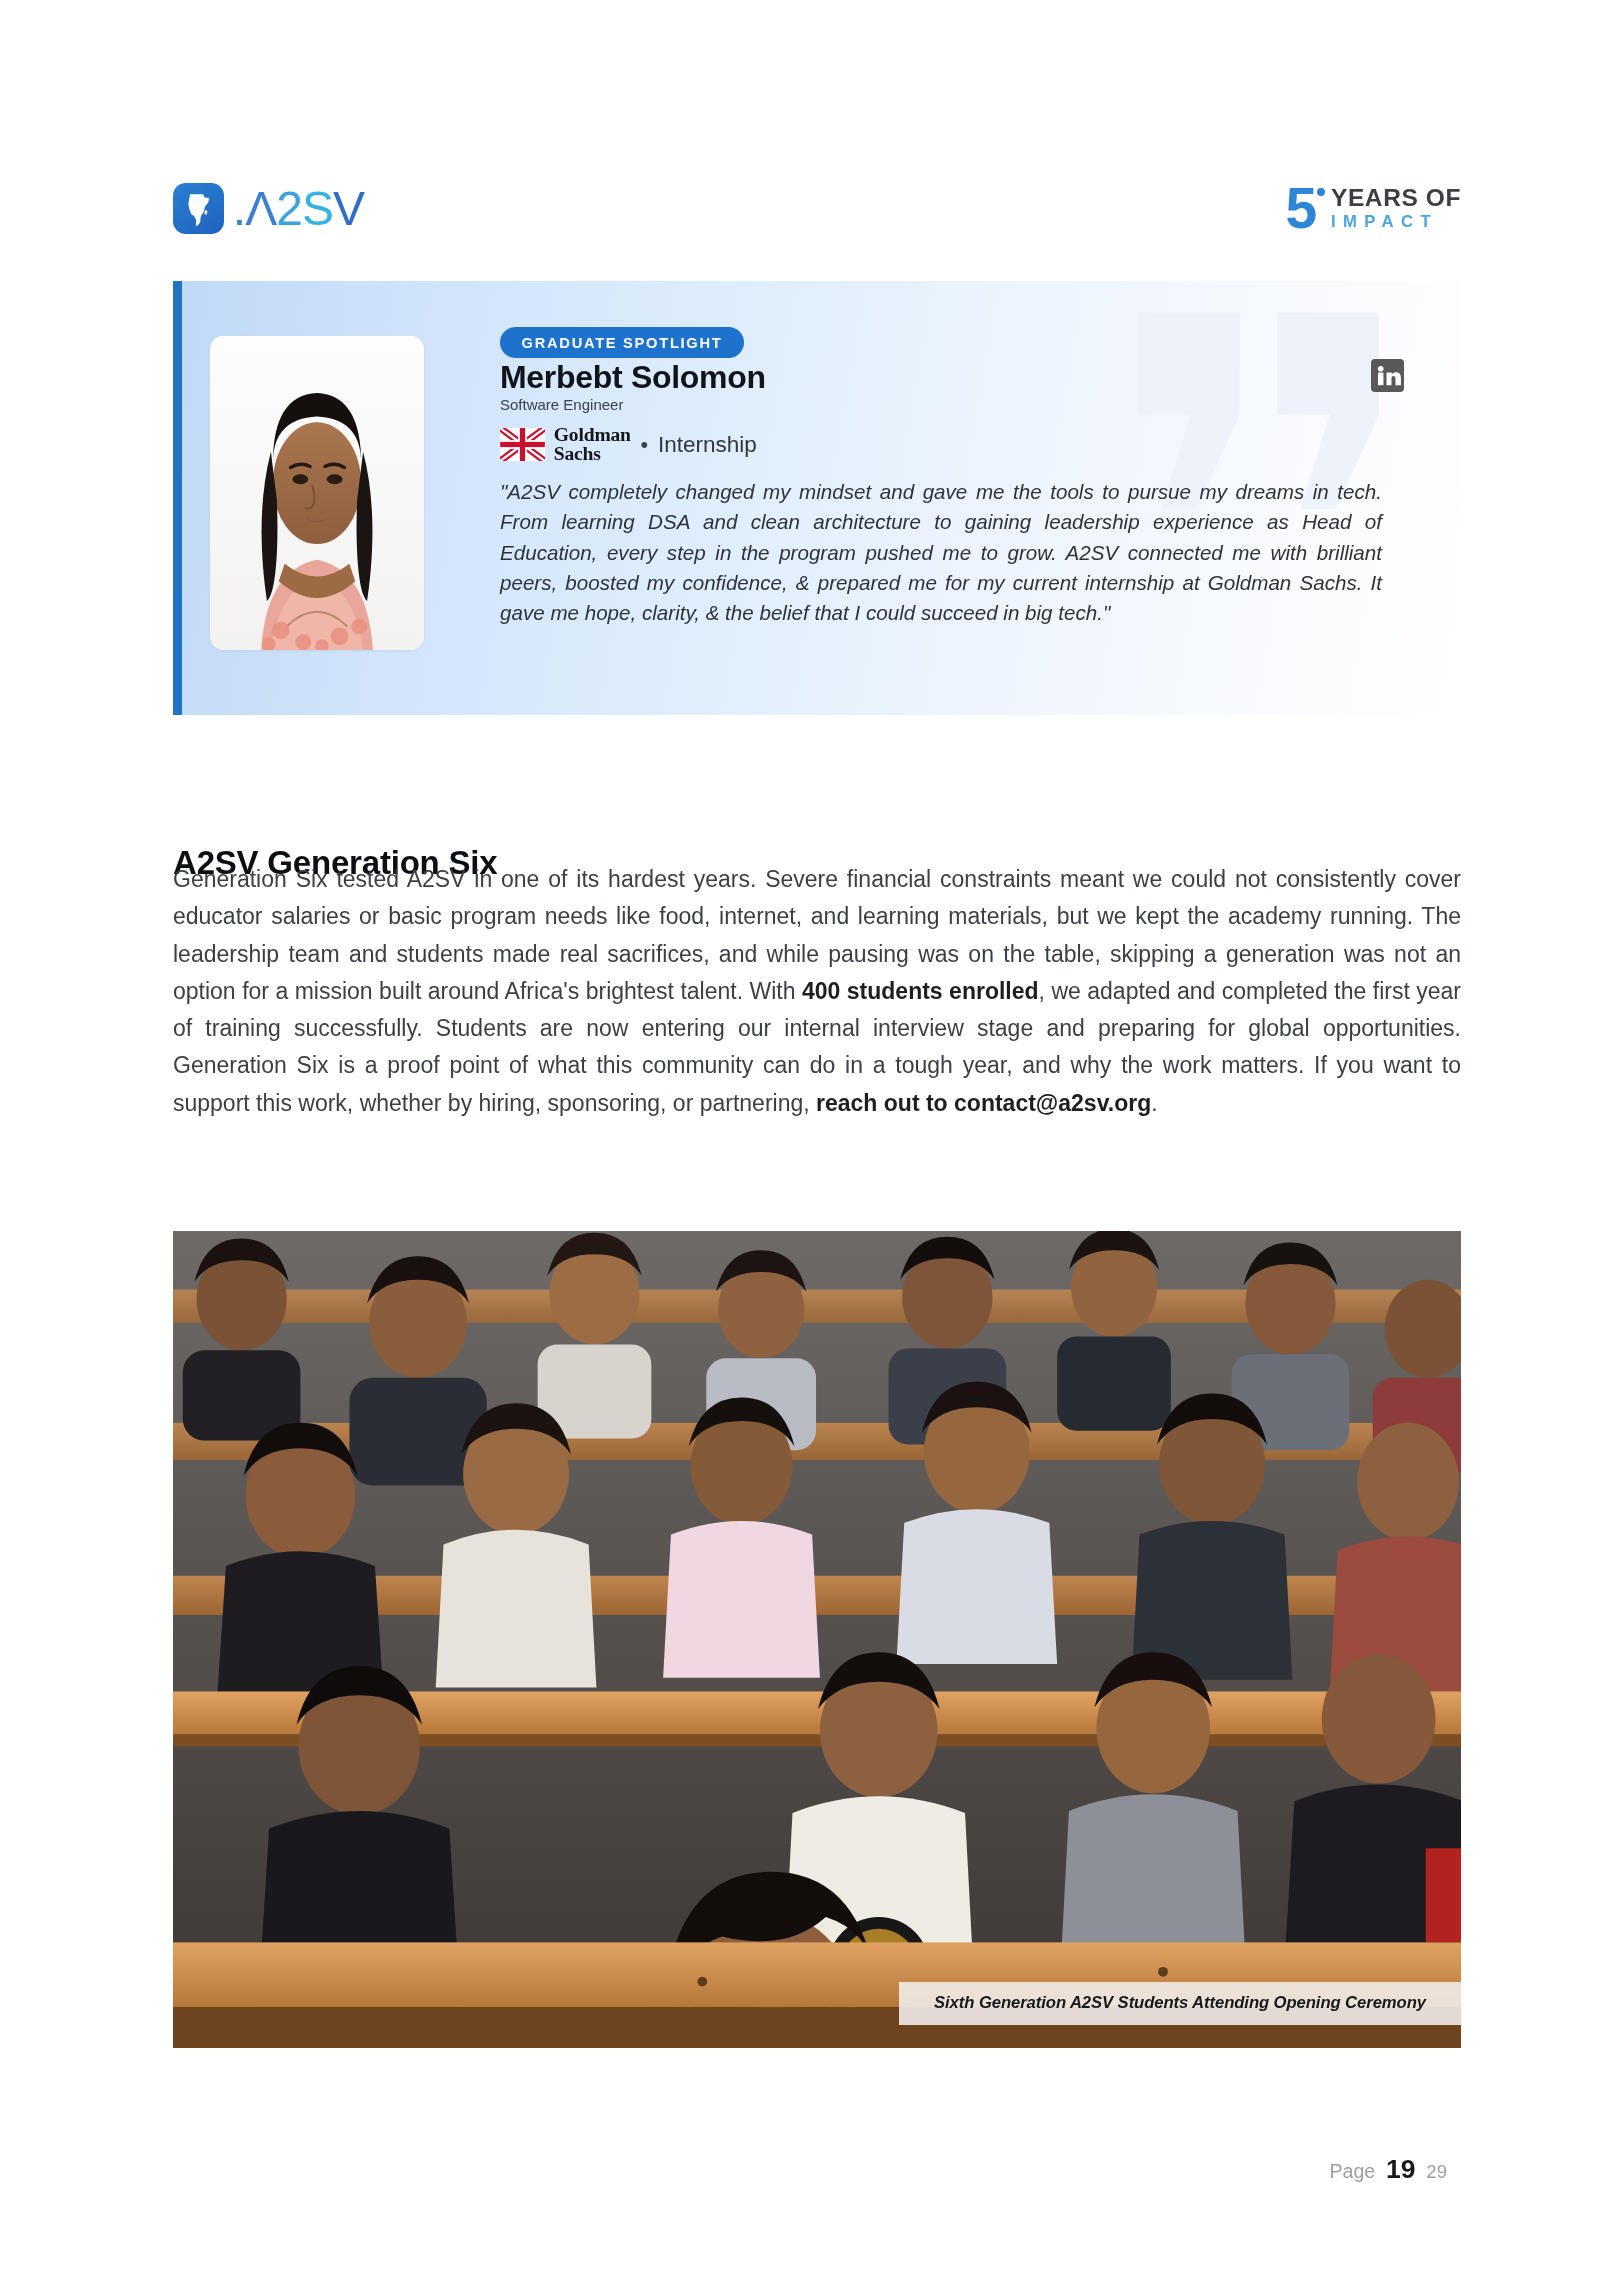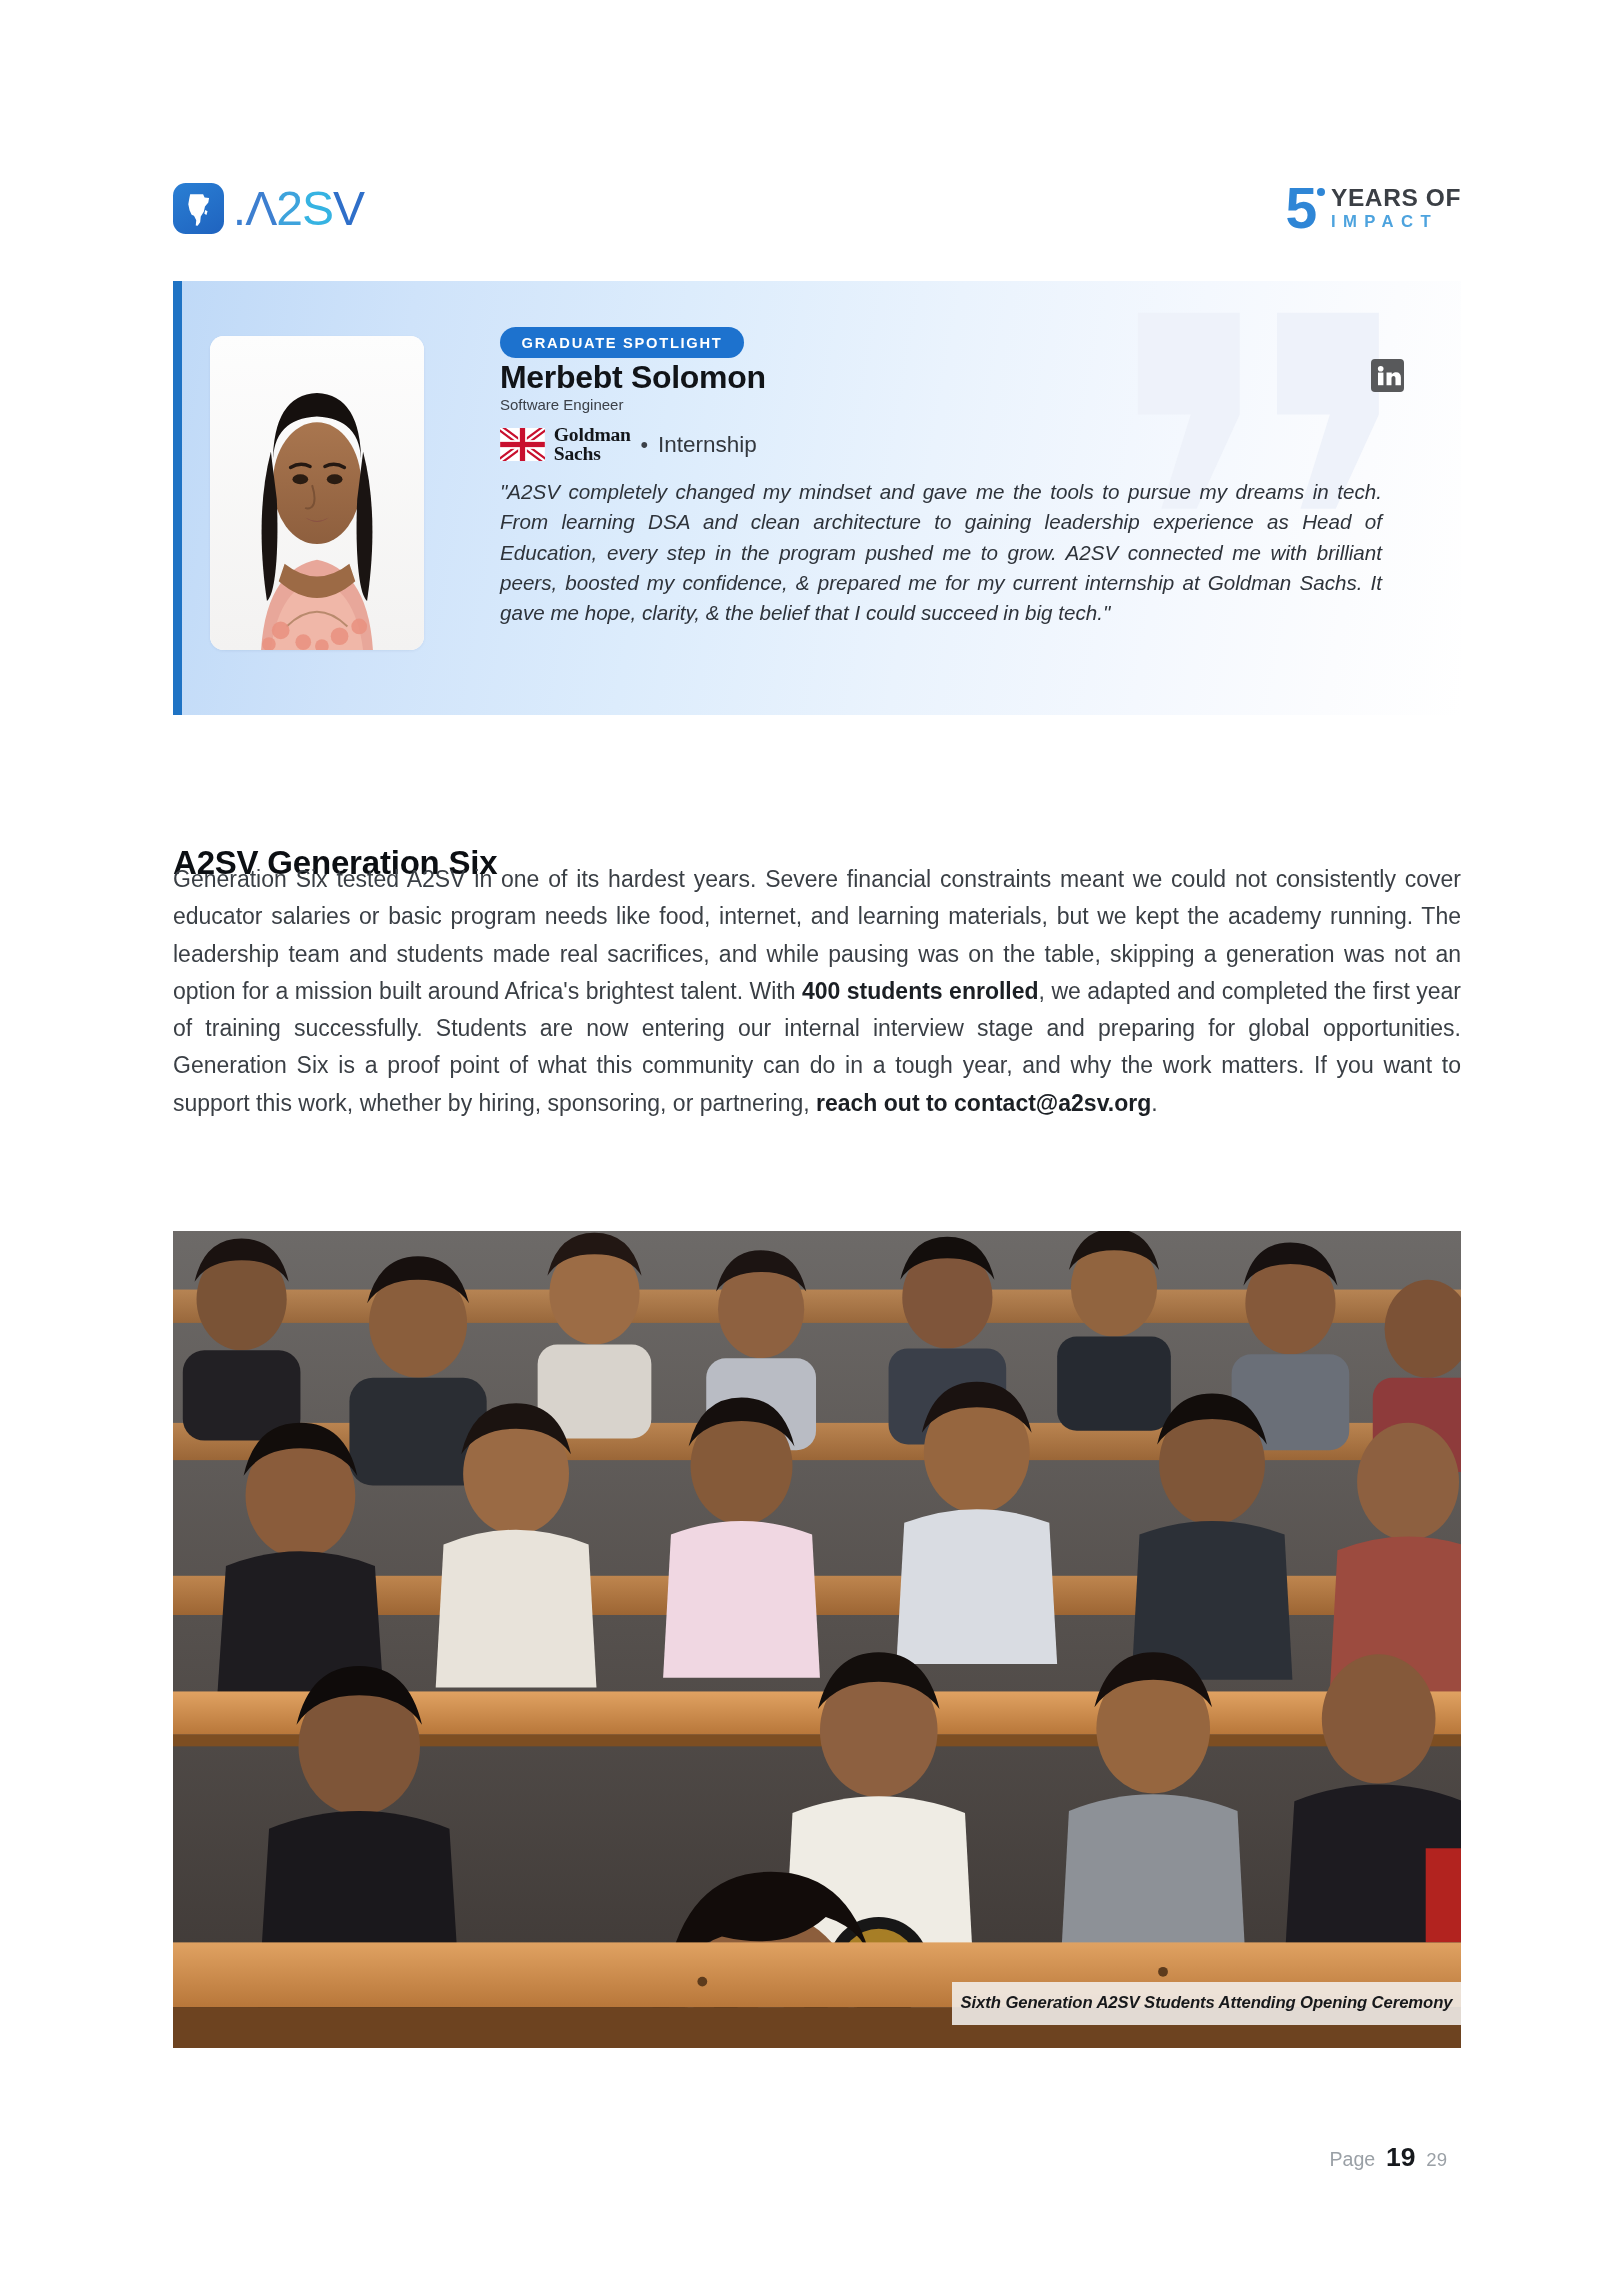--- a/index.html
+++ b/index.html
@@ -246,21 +246,21 @@
     height: 817px;
     overflow: hidden;
     background: #4a423c;
   }
   .photo svg { display: block; width: 100%; height: 100%; }
 
   .caption {
     position: absolute;
     right: 0;
     bottom: 23.5px;
-    width: 509px;
+    width: 562px;
     height: 43px;
     background: rgba(243,239,236,0.88);
     display: flex;
     align-items: center;
     justify-content: center;
   }
   .caption-text {
     font-size: 16.7px;
     font-weight: 700;
     font-style: italic;
@@ -272,21 +272,21 @@
   
   .footer {
     position: absolute;
     right: 173px;
     top: 2142px;
     display: flex;
     align-items: baseline;
     gap: 10.8px;
   }
   .f-label   { font-size: 19.6px; color: #9aa0a6; }
-  .f-current { font-size: 26.5px; font-weight: 700; color: #16191d; }
+  .f-current { font-size: 26.5px; font-weight: 700; color: #16191d; margin-top: 12px; }
   .f-total   { font-size: 18.6px; color: #9aa0a6; }
 
   .li-icon {
     position: absolute;
     right: 57px;
     top: 78px;
     width: 33px;
     height: 33px;
   }
 </style>

